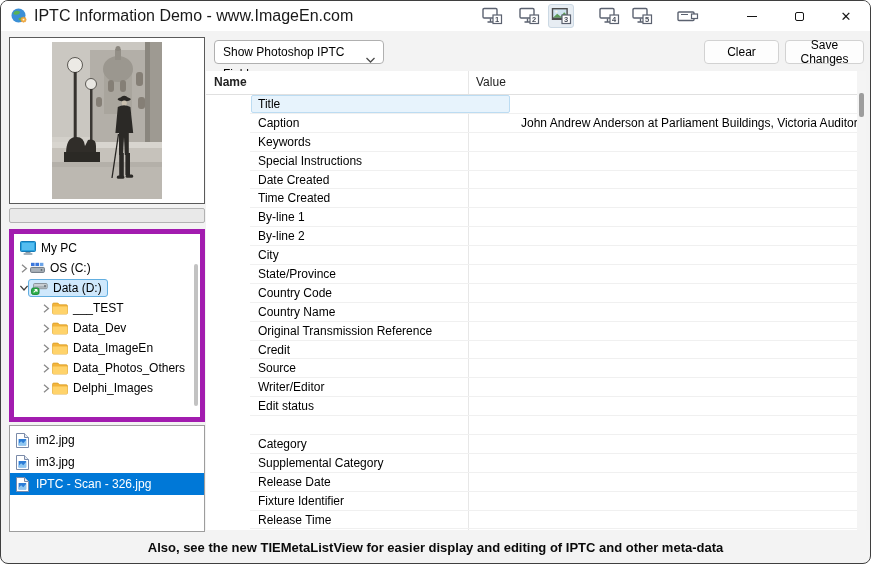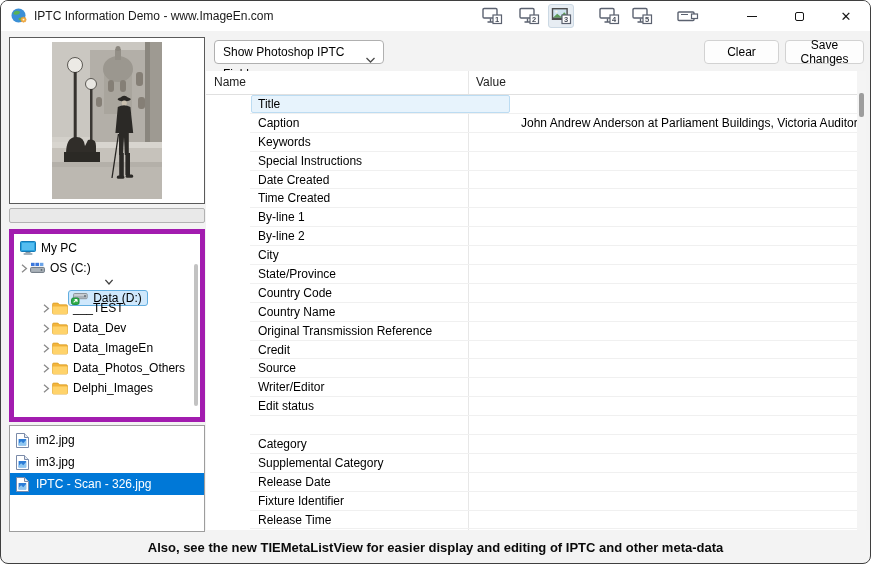--- a/index.html
+++ b/index.html
@@ -3,21 +3,21 @@
 <meta charset="utf-8">
 <style>
   * { box-sizing: border-box; }
   body { margin:0; background:#fff; font-family:"Liberation Sans",sans-serif; }
   .window { position:relative; width:871px; height:564px; margin:0; border:1px solid #3f3f3f;
             border-radius:8px; background:#f3f3f3; overflow:hidden; font-size:12px; color:#000; }
 
   
   .titlebar { position:absolute; left:0; top:0; right:0; height:30px; background:#ffffff; }
   .app-icon { position:absolute; left:10px; top:7px; width:17px; height:16px; }
-  .title    { position:absolute; left:33px; top:0; line-height:30px; font-size:12px; color:#191919; white-space:nowrap; }
+  .title    { position:absolute; left:33px; top:0; line-height:30px; font-size:16px; color:#191919; white-space:nowrap; }
   .tools    { position:absolute; left:470px; top:0; width:270px; height:30px; }
   .tool     { position:absolute; top:3px; width:26px; height:24px; display:flex; align-items:center;
               justify-content:center; border-radius:3px; border:1px solid transparent; }
   .tool.active { background:#e7edf3; border-color:#ccd9e4; }
   .winctl   { position:absolute; top:0; height:30px; width:46px; display:flex; align-items:center; justify-content:center; }
   .ctl-min  { right:95px; } .ctl-max { right:48px; } .ctl-close { right:0; width:48px; }
   .min-glyph { width:10px; height:1px; background:#151515; }
   .max-glyph { width:9px; height:9px; border:1px solid #151515; border-radius:2px; }
   .close-glyph { font-size:13px; color:#151515; line-height:1; }
 
@@ -47,21 +47,21 @@
   .combo .cchev { position:absolute; right:7px; top:8px; }
   .btn { position:absolute; top:39px; height:24px; background:#fdfdfd; border:1px solid #d2d2d2;
          border-radius:4px; font-size:12px; font-family:"Liberation Sans",sans-serif;
          display:flex; align-items:center; justify-content:center; color:#000; padding:0; }
   .btn-clear { left:703px; width:75px; }
   .btn-save  { left:784px; width:79px; }
 
   .grid { position:absolute; left:205px; top:70px; width:660px; height:459px; background:#fff; }
   .grid-header { position:absolute; left:0; top:0; right:9px; height:24px; border-bottom:1px solid #e0e0e0;
                  display:flex; color:#222; }
-  .gh-name { width:262px; padding-left:8px; line-height:23px; }
+  .gh-name { width:262px; padding-left:8px; line-height:23px;font-weight:bold; }
   .gh-value { flex:1; padding-left:8px; line-height:23px; }
   .col-divider { position:absolute; left:262px; top:0; bottom:0; width:1px; background:#e7e7e7; }
   .grid-body { position:absolute; left:0; top:24px; right:9px; bottom:0; overflow:hidden;padding-left:44px; }
   .grid-row { position:relative; display:flex; height:18.9px; border-bottom:1px solid #f0f0f0; }
   .cell-name { position:relative; width:262px; padding-left:8px; line-height:18px; }
   .cell-name span { position:relative; z-index:1; }
   .cell-value { flex:1; padding-left:9px; line-height:18px; white-space:nowrap; overflow:hidden; }
   .sel-hl { position:absolute; left:1px; top:0px; width:259px; height:17.6px; background:#e7f3fc;
             border:1px solid #bcdcf2; border-radius:2px; z-index:0; }
   .grid-sb { position:absolute; right:0; top:0; bottom:0; width:9px; background:#f4f4f4; }
@@ -234,21 +234,21 @@
           <svg width="15" height="12" viewBox="0 0 15 12">
      <rect x="1" y="0.8" width="3.6" height="3.2" fill="#3b78dd"></rect>
      <rect x="5.4" y="0.8" width="3.6" height="3.2" fill="#3b78dd"></rect>
      <rect x="9.8" y="0.8" width="3.6" height="3.2" fill="#6aa3e8"></rect>
      <rect x="0.6" y="5.4" width="13.8" height="5" rx="1" fill="#aab2b9" stroke="#6b7680"></rect>
      <circle cx="11.5" cy="7.9" r="0.9" fill="#5a646d"></circle>
           </svg>
         </span>
         <span>OS (C:)</span>
       </div>
-      <div class="trow" style="padding-left: 4px; flex-direction: column;">
+      <div class="trow" style="padding-left: 4px;">
         <span class="chev">
           <svg width="10" height="8" viewBox="0 0 10 8">
             <path d="M1.4 1.8 L5 6 L8.6 1.8" fill="none" stroke="#3f3f3f" stroke-width="1.3"></path>
           </svg>
         </span>
         <span class="tsel" style="background: rgb(207, 232, 252); border-color: rgb(98, 174, 224);">
           <span class="ticon" style="display: flex;">
             <svg width="17" height="13" viewBox="0 0 17 13">
      <rect x="2.6" y="1.5" width="13.6" height="5.2" rx="1" fill="#c8cdd2" stroke="#8a949c"></rect>
      <rect x="3.4" y="4" width="12" height="2" fill="#aab2b9"></rect>

